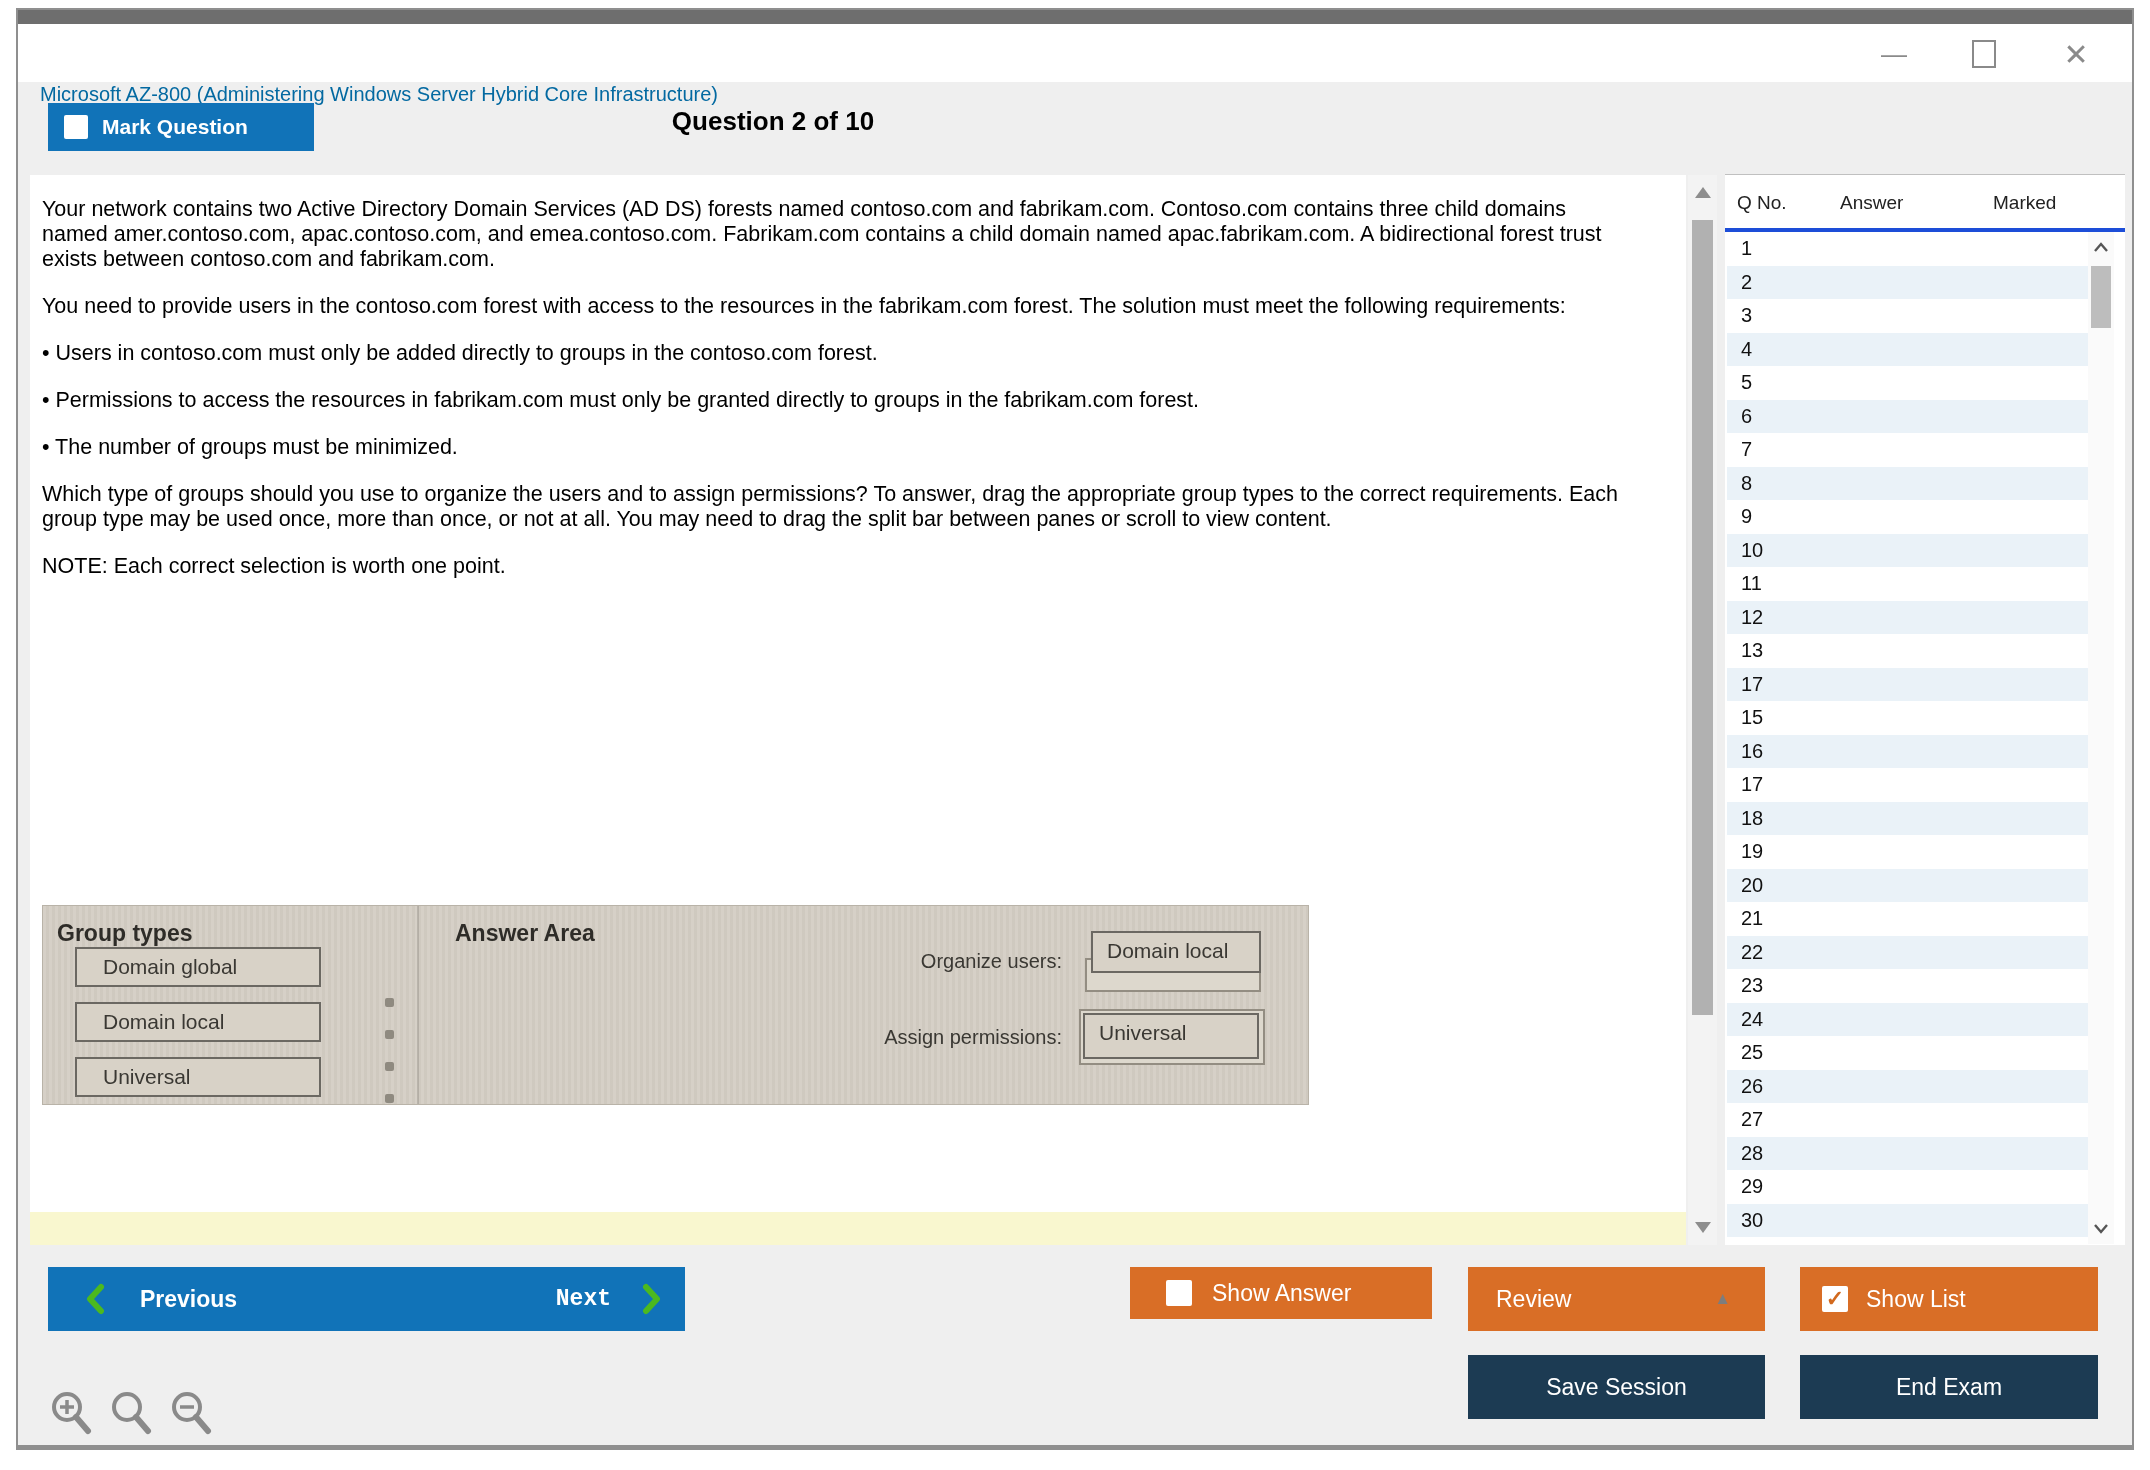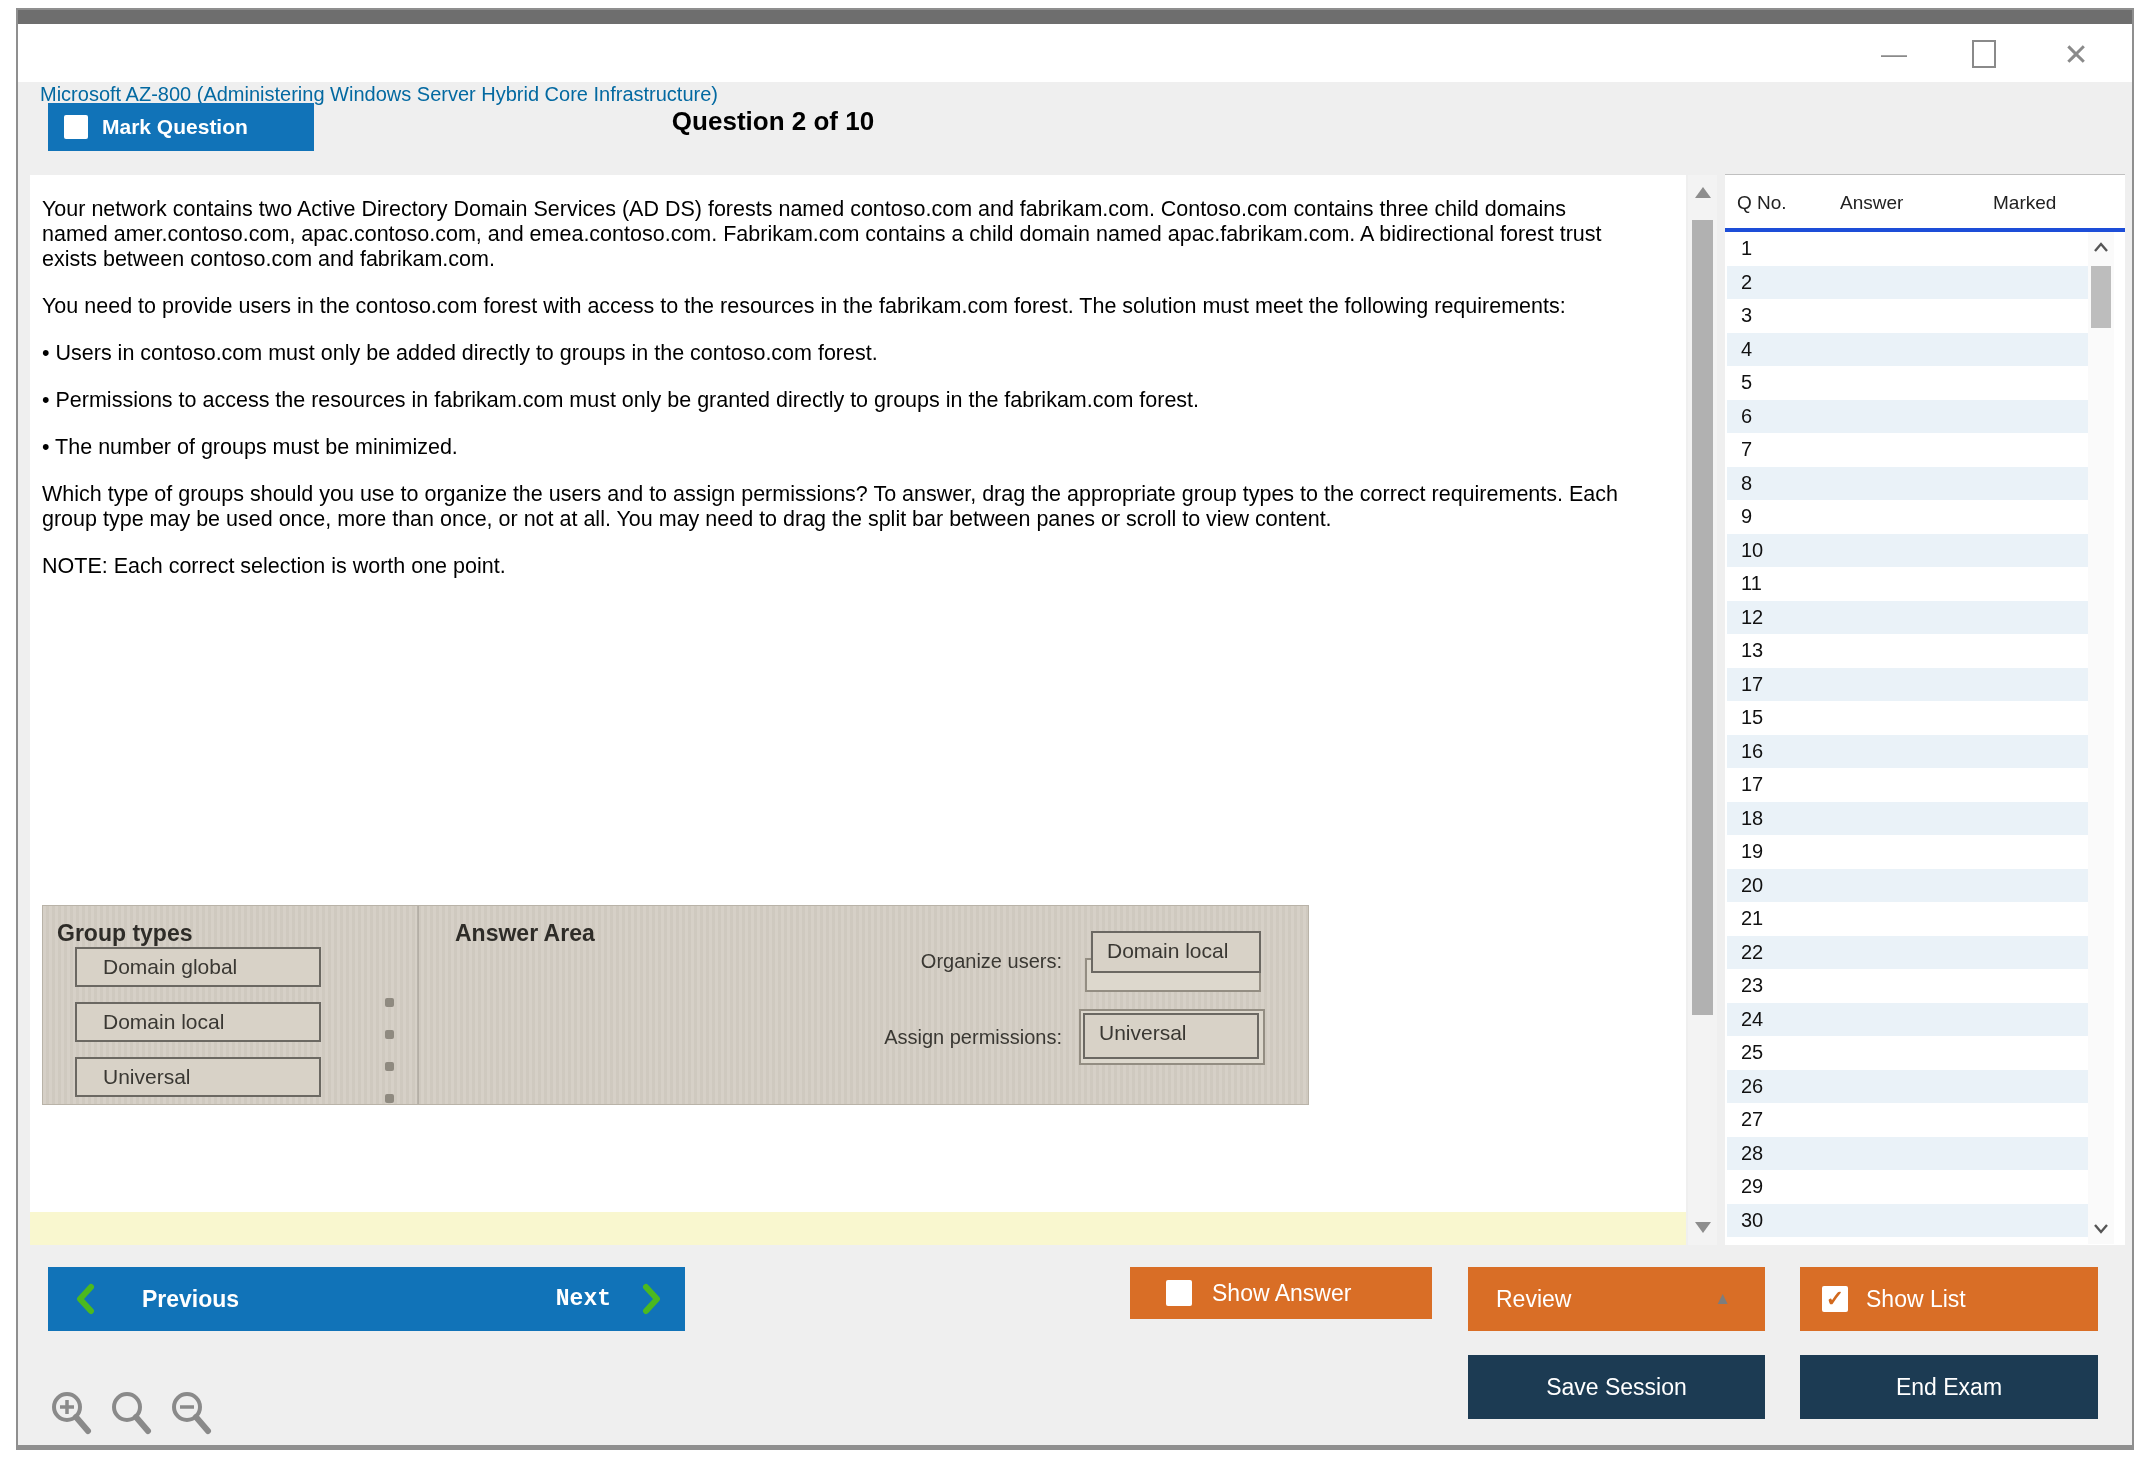--- a/index.html
+++ b/index.html
@@ -67,21 +67,21 @@
   .sb-scroll .thumb{position:absolute;left:3px;top:34px;width:20px;height:62px;background:#bdbdbd;cursor:pointer;}
   .sb-scroll svg{position:absolute;left:3px;cursor:pointer;}
 
   
   .btn{position:absolute;display:flex;align-items:center;box-sizing:border-box;cursor:pointer;color:#fff;}
   .btn-blue{background:#1173b8;}
   .btn-orange{background:#d96e26;}
   .btn-navy{background:#1c3b53;}
   .btn .cb{width:26px;height:26px;background:#ffffff;border-radius:2px;display:flex;
            align-items:center;justify-content:center;font-weight:bold;font-size:22px;color:#d2691e;}
-  .b-prev{left:30px;top:1257px;width:342px;height:64px;padding-left:26px;gap:12px;}
+  .b-prev{left:30px;top:1257px;width:342px;height:64px;padding-left:36px;}
   .b-prev .lbl{font-weight:bold;font-size:23px;margin-left:34px;}
   .b-next{left:365px;top:1257px;width:302px;height:64px;justify-content:flex-end;padding-right:22px;font-family:Liberation Mono, monospace;}
   .b-next .lbl{font-weight:bold;font-size:23px;margin-right:30px;}
   .b-shans{left:1112px;top:1257px;width:302px;height:52px;padding-left:36px;}
   .b-shans .lbl{font-size:23px;margin-left:20px;}
   .b-review{left:1450px;top:1257px;width:297px;height:64px;padding-left:28px;}
   .b-review .lbl{font-size:23px;}
   .b-review .tri{position:absolute;right:34px;font-size:17px;color:#7d7d7d;}
   .b-shlist{left:1782px;top:1257px;width:298px;height:64px;padding-left:22px;}
   .b-shlist .lbl{font-size:23px;margin-left:18px;}

